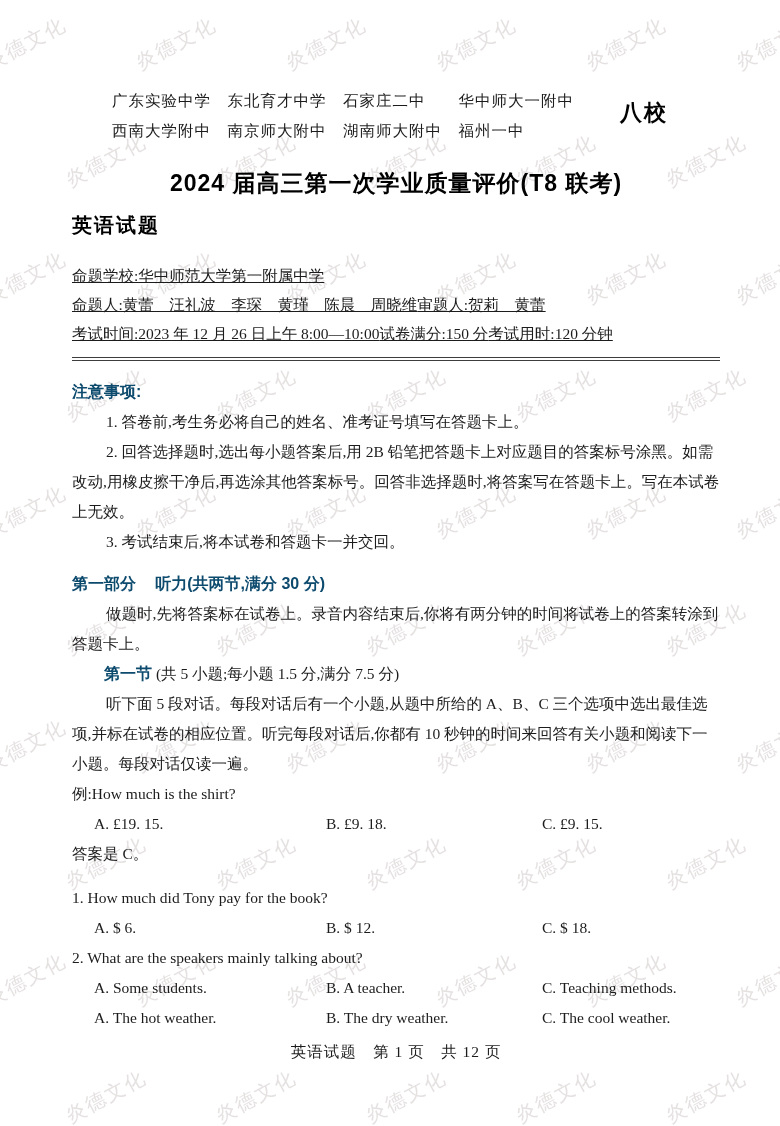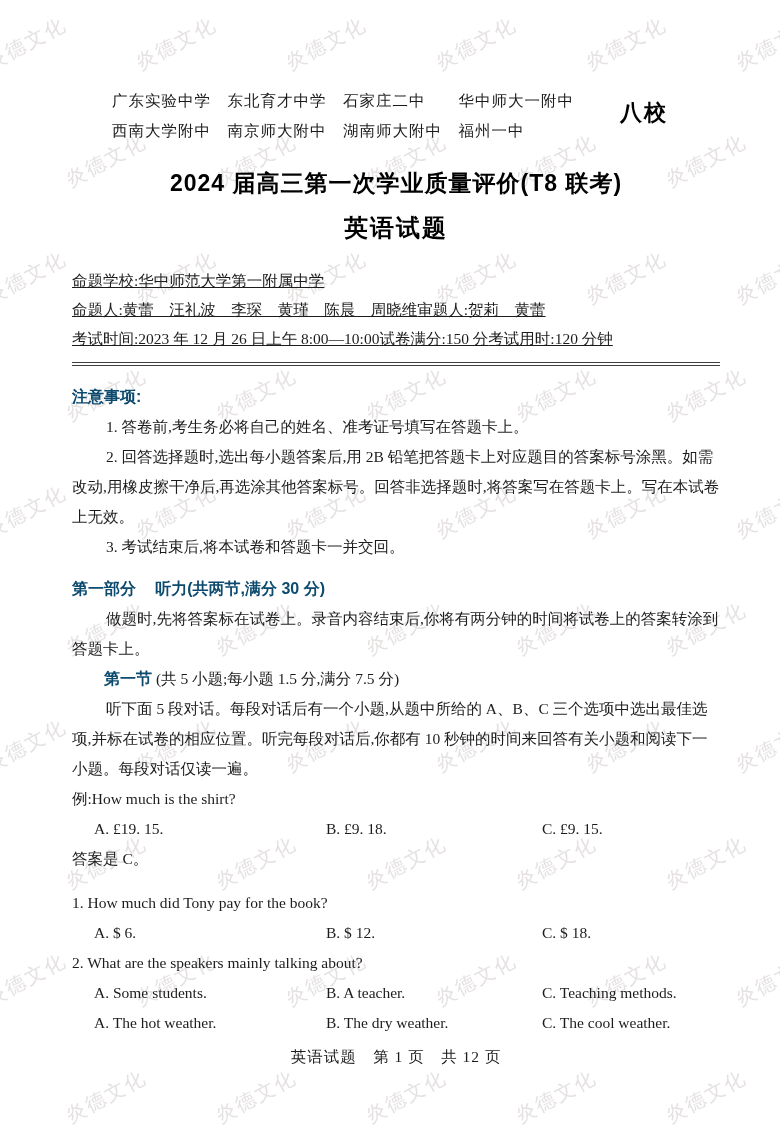--- a/index.html
+++ b/index.html
@@ -46,24 +46,23 @@
     margin: 22px 0 0 0;
     text-align: center;
     font-family: "Liberation Sans", "DejaVu Sans", sans-serif;
     font-weight: bold;
     font-size: 23px;
     color: #000;
     letter-spacing: 1px;
   }
   .subtitle {
     margin: 13px 0 8px 0;
-    text-align: center;
-    font-family: "Liberation Sans", "DejaVu Sans", sans-serif;
-    font-weight: bold;
-    font-size: 24px;
+    font-family: "Liberation Sans", "DejaVu Sans", sans-serif;
+    font-weight: bold;
+    font-size: 20px;
     color: #000;
     letter-spacing: 2px;
   }
 
   
   .info { margin-top: 22px; line-height: 29px; text-decoration: underline; }
   .info-row { display: flex; }
 
   .double-rule {
     margin-top: 9px;

